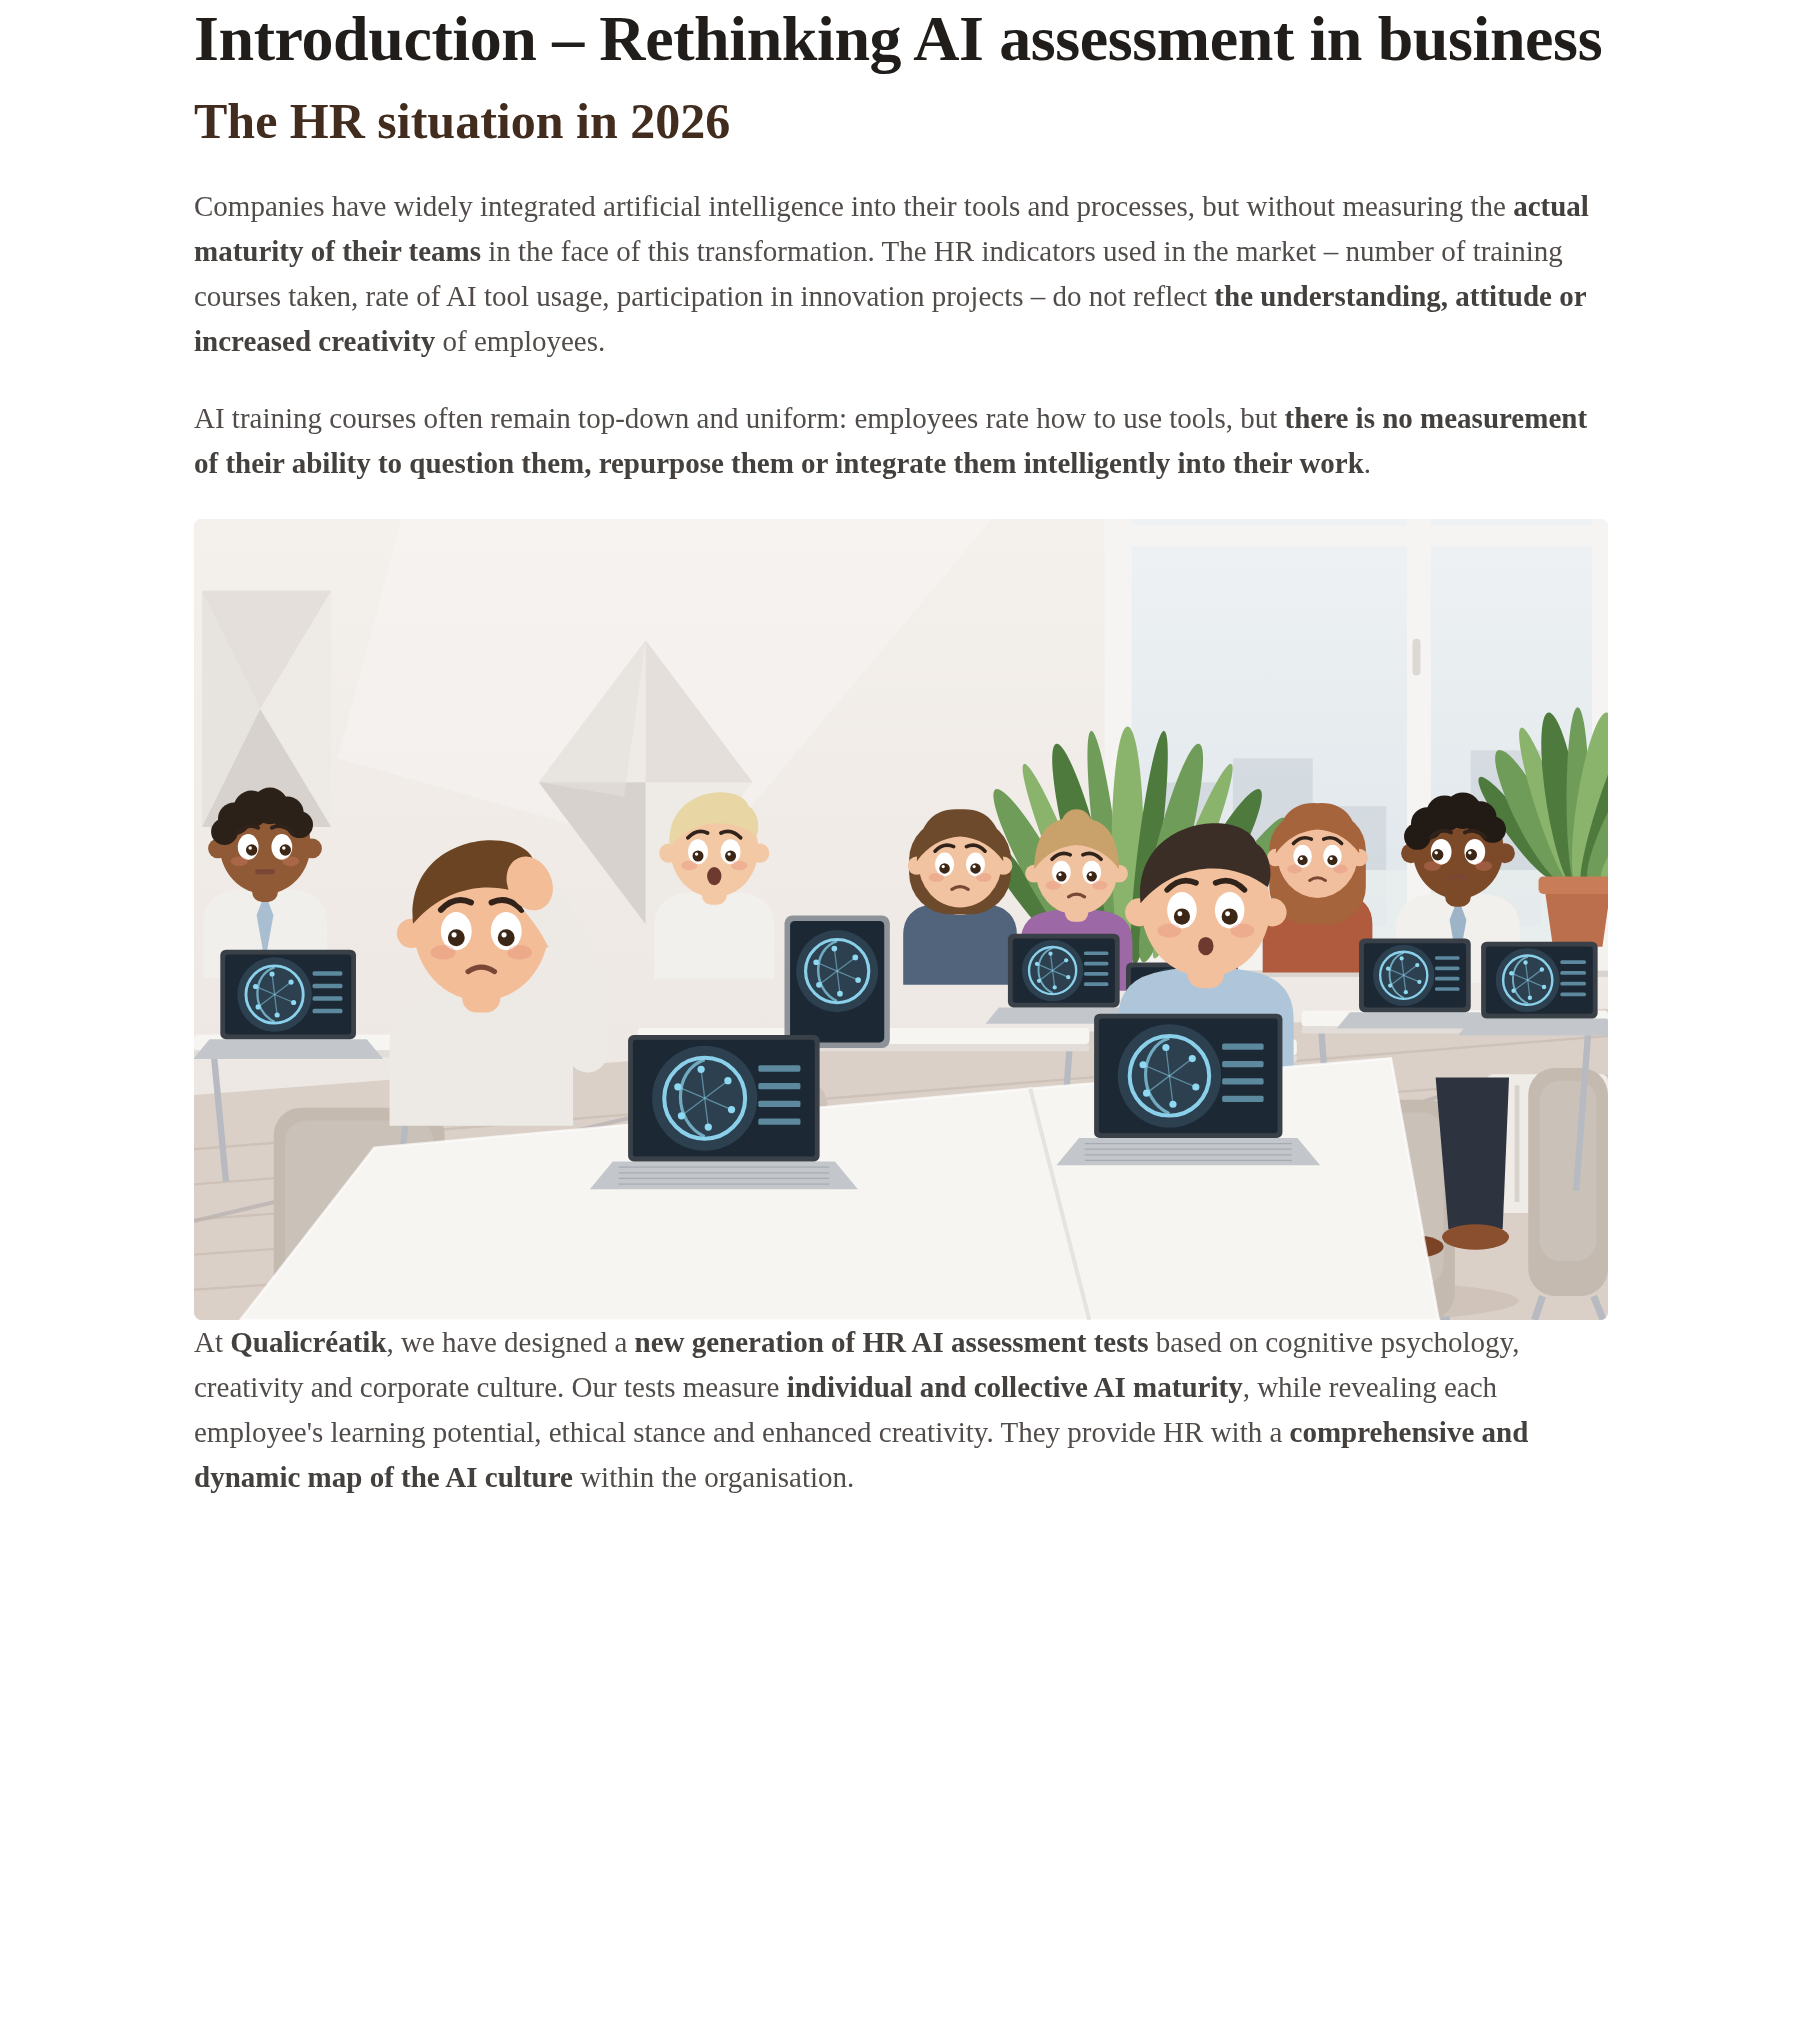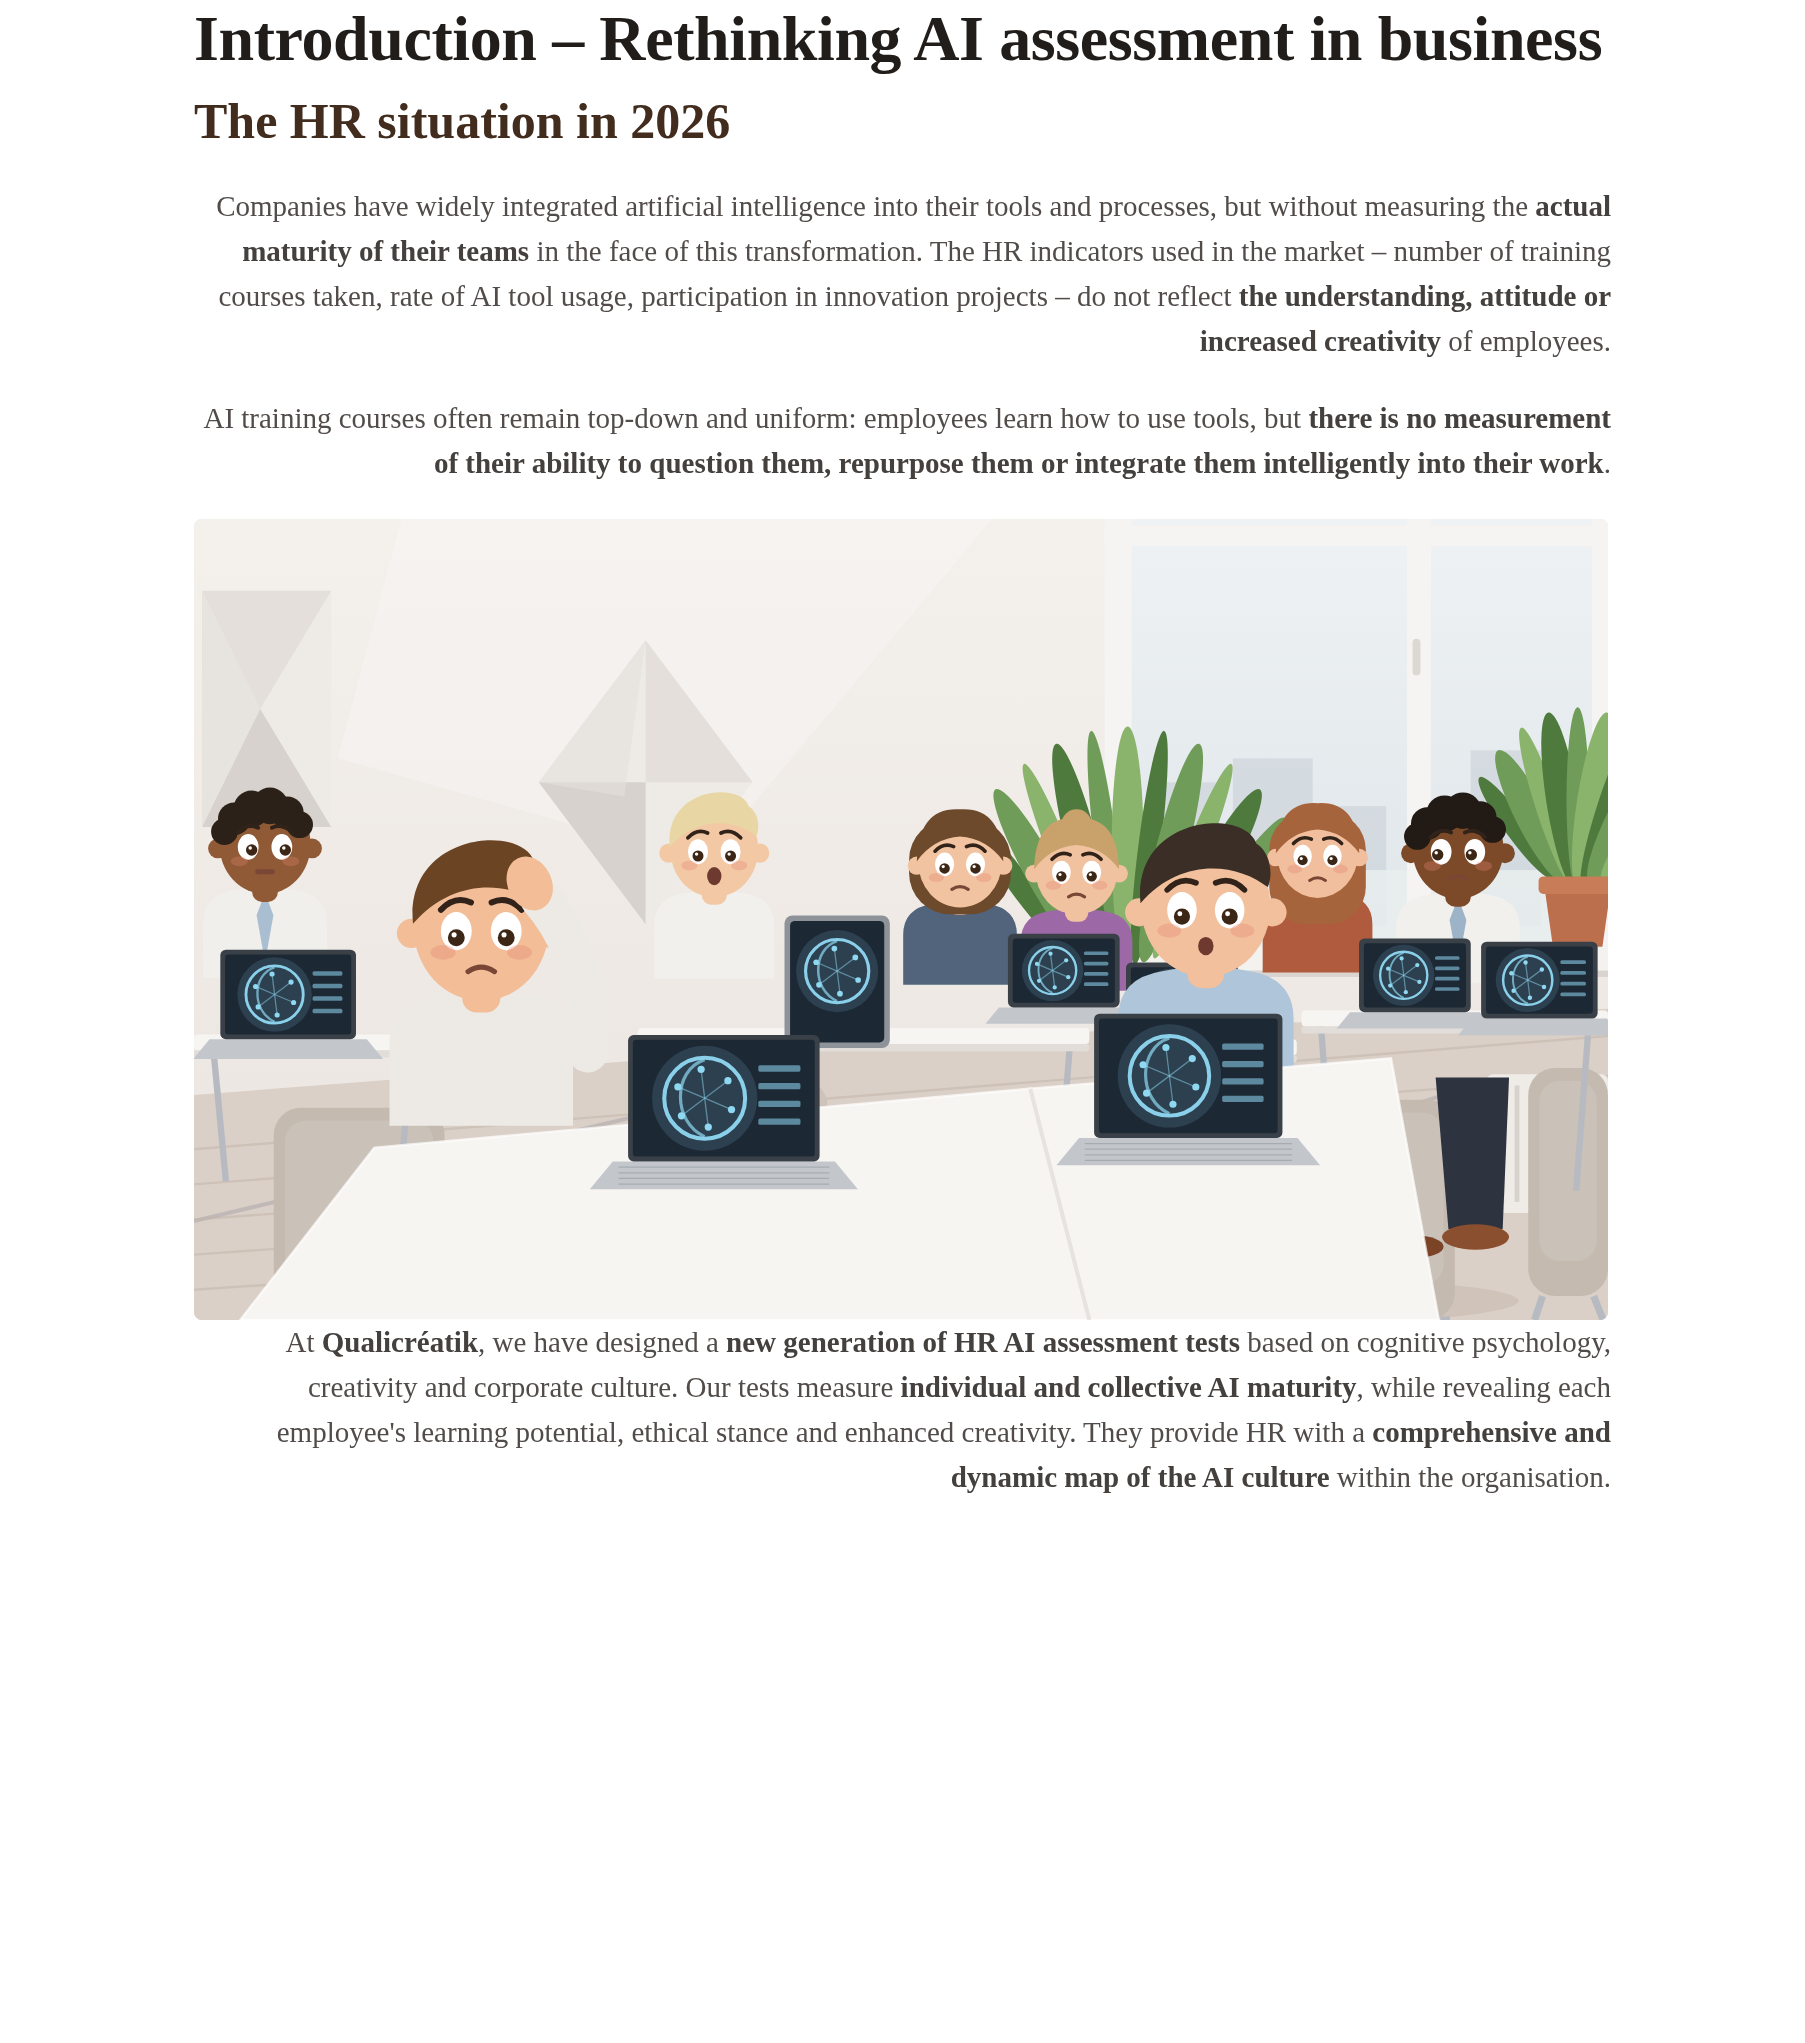--- a/index.html
+++ b/index.html
@@ -2,34 +2,34 @@
 <html style="font-size:12.8px"><head>
 <meta charset="utf-8">
 <style>
   html,body{margin:0;padding:0;background:#ffffff;}
   body{width:1805px;min-height:2043px;font-family:"Liberation Serif", serif;-webkit-font-smoothing:antialiased;}
   .container{width:1417px;margin:0 auto;}
   h1[data-name="page-title"]{font-size:64px;line-height:1.21;color:#211d1b;margin:0;font-weight:700;letter-spacing:-0.4px;}
   h2{font-weight:700;margin:0;}
   .h2-hr{font-size:50px;color:#422c1e;margin:14.4px 0 34px;}
   .h2-vision{font-size:54px;color:#422c1e;margin:65px 0 41px;}
-  p.body-par{font-size:29px;line-height:1.55;color:#514c49;margin:0 0 32px;text-align:right;}
+  p.body-par{font-size:29px;line-height:1.55;color:#514c49;margin:0 0 32px;}
   p.body-par b{font-weight:700;color:#44403e;}
   .illustration{width:1414px;height:801px;border-radius:8px;overflow:hidden;margin-top:34px;background:#eae4e0;}
   .illustration svg{display:block;width:100%;height:100%;}
 </style>
 </head>
 <body>
 
 <div class="container" data-name="article">
   <h1 data-name="page-title">Introduction – Rethinking AI assessment in business</h1>
   <h2 class="h2-hr" data-name="section-heading-hr-situation">The HR situation in 2026</h2>
 
   <p class="body-par" data-name="intro-paragraph-1"><span>Companies have widely integrated artificial intelligence into their tools and processes, but without measuring the </span><b>actual maturity of their teams</b><span> in the face of this transformation. The HR indicators used in the market – number of training courses taken, rate of AI tool usage, participation in innovation projects – do not reflect </span><b>the understanding, attitude or increased creativity</b><span> of employees.</span></p>
-  <p class="body-par" data-name="intro-paragraph-2"><span>AI training courses often remain top-down and uniform: employees learn how to use tools, but </span><b>there is no measurement of their ability to question them, repurpose them or integrate them intelligently into their work</b><span>.</span></p>
+  <p class="body-par" data-name="intro-paragraph-2"><span>AI training courses often remain top-down and uniform: employees rate how to use tools, but </span><b>there is no measurement of their ability to question them, repurpose them or integrate them intelligently into their work</b><span>.</span></p>
 
   <div class="illustration" data-name="classroom-illustration" role="img" aria-label="3D cartoon scene: eight worried office employees in a bright classroom sit at white desks with laptops showing glowing blue AI brain diagrams; green plants, abstract wall panels and large windows with a pale city view.">
     <svg id="scene-svg" viewBox="0 0 1772 1004" preserveAspectRatio="none" data-name="classroom-illustration-svg">
         <defs>
  <linearGradient id="sky" x1="0" y1="0" x2="0" y2="1">
    <stop offset="0" stop-color="#eef2f4"></stop>
             <stop offset="1" stop-color="#dfe5ea"></stop>
           </linearGradient>
  <linearGradient id="wallg" x1="0" y1="0" x2="0" y2="1">
    <stop offset="0" stop-color="#f4f0ec"></stop>

